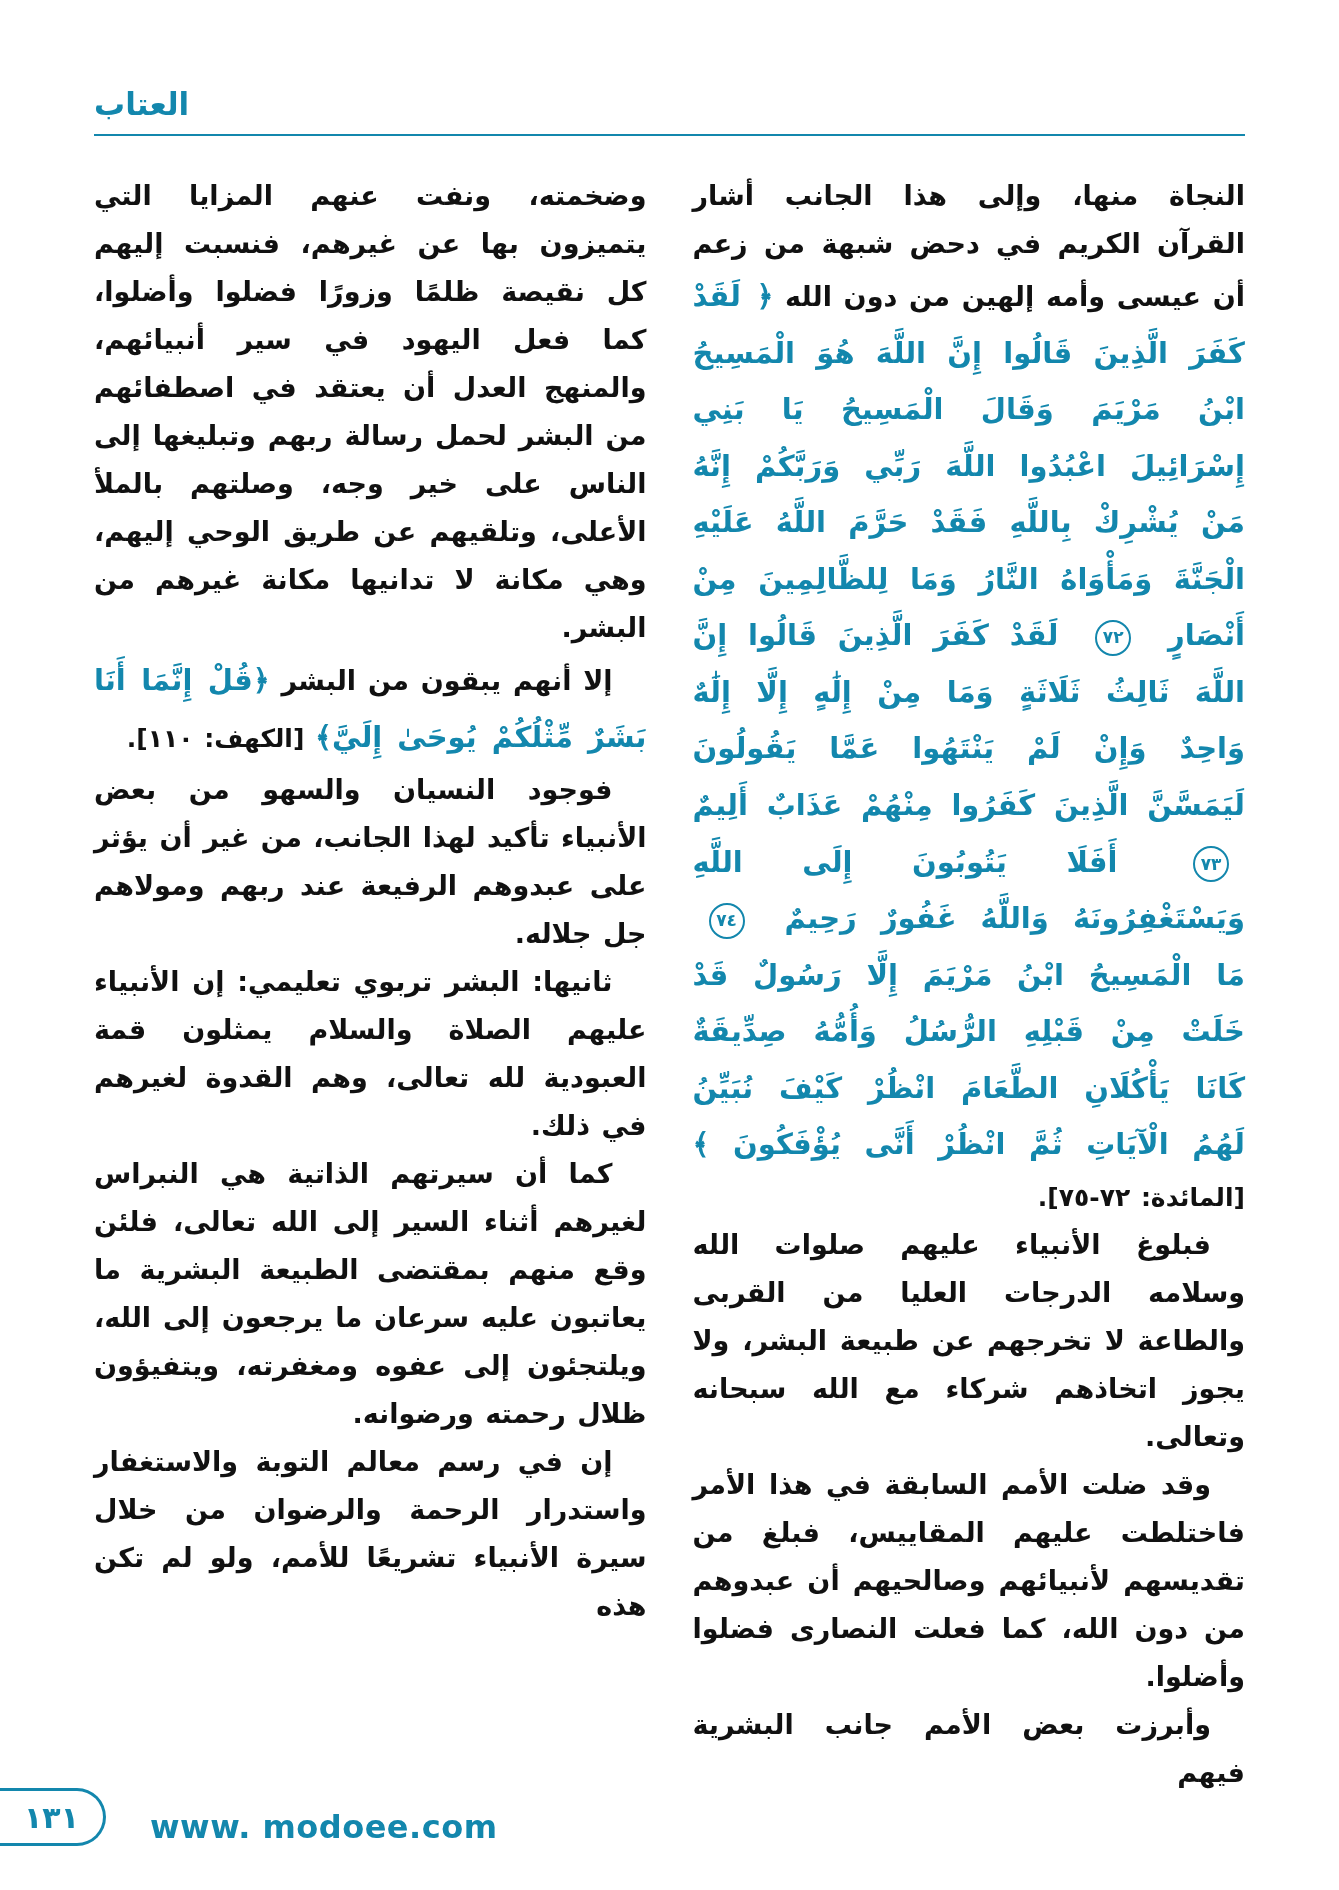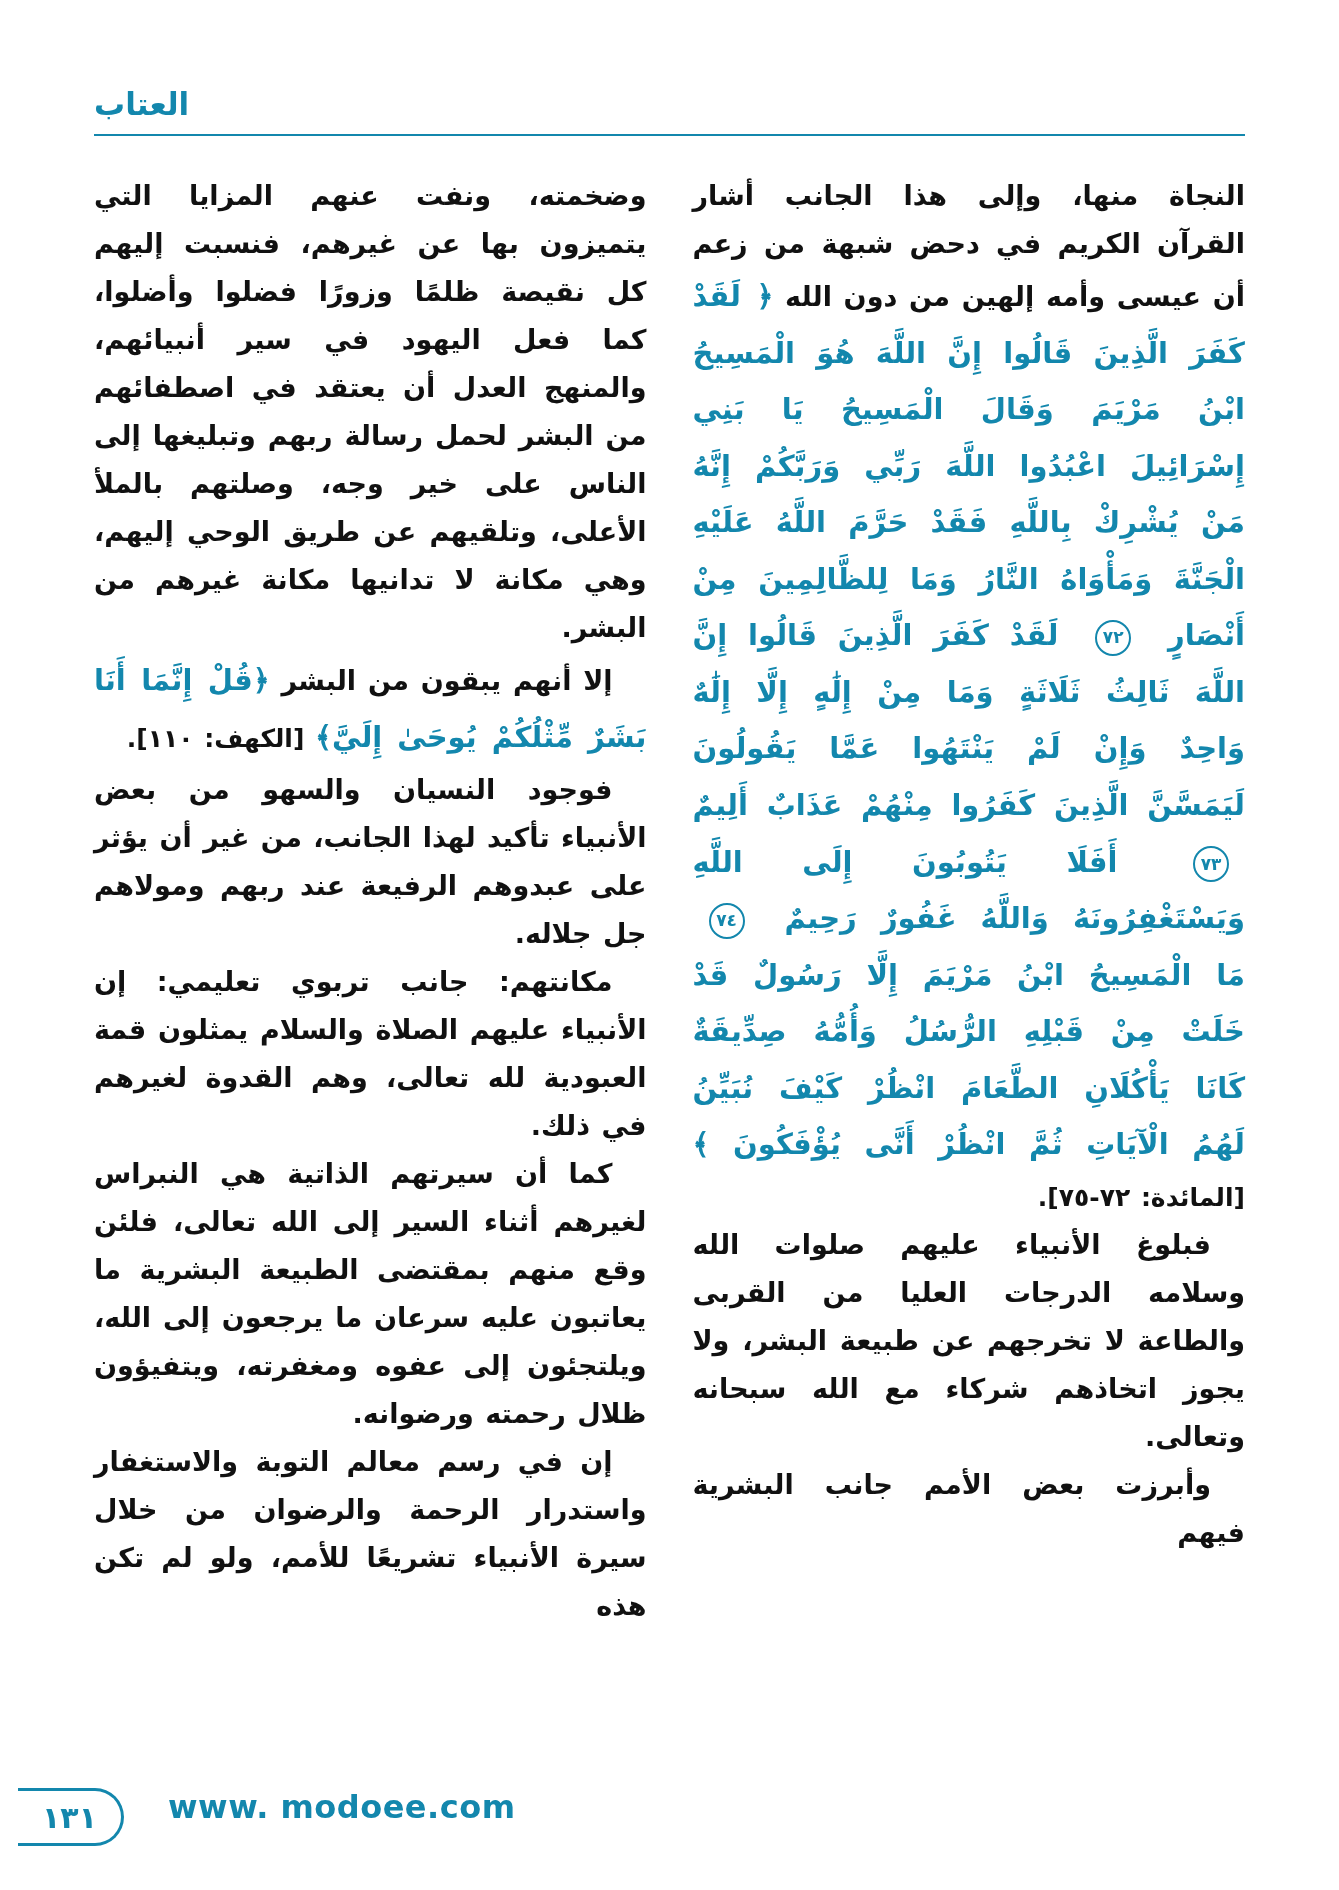--- a/index.html
+++ b/index.html
@@ -70,22 +70,22 @@
     align-items:center;justify-content:center;
     color:var(--accent);
     font-size:17px;font-weight:700;
     margin:0 16px;
     vertical-align:middle;
     line-height:1;
   }
   
   .footer{
     position:absolute;
-    left:18px;bottom:44px;
-    display:flex;align-items:flex-start;
+    left:0;bottom:44px;
+    display:flex;align-items:flex-end;
     direction:ltr;
   }
   .page-tab{
     width:106px;height:58px;
     border:3px solid var(--accent);
     border-left:none;
     border-radius:0 29px 29px 0;
     display:flex;align-items:center;justify-content:center;
     color:var(--accent);
     font-size:30px;font-weight:700;
@@ -105,27 +105,28 @@
 
   <div class="header">
     <span class="header-title">العتاب</span>
     <div class="header-rule"></div>
   </div>
 
   <div class="columns">
     <div class="col">
         <p class="para"><span class="run run-text">النجاة منها، وإلى هذا الجانب أشار القرآن الكريم في دحض شبهة من زعم أن عيسى وأمه إلهين من دون الله </span><span class="run run-quran">﴿ لَقَدْ كَفَرَ الَّذِينَ قَالُوا إِنَّ اللَّهَ هُوَ الْمَسِيحُ ابْنُ مَرْيَمَ وَقَالَ الْمَسِيحُ يَا بَنِي إِسْرَائِيلَ اعْبُدُوا اللَّهَ رَبِّي وَرَبَّكُمْ إِنَّهُ مَنْ يُشْرِكْ بِاللَّهِ فَقَدْ حَرَّمَ اللَّهُ عَلَيْهِ الْجَنَّةَ وَمَأْوَاهُ النَّارُ وَمَا لِلظَّالِمِينَ مِنْ أَنْصَارٍ </span><span class="run run-ayah">٧٢</span><span class="run run-quran"> لَقَدْ كَفَرَ الَّذِينَ قَالُوا إِنَّ اللَّهَ ثَالِثُ ثَلَاثَةٍ وَمَا مِنْ إِلَٰهٍ إِلَّا إِلَٰهٌ وَاحِدٌ وَإِنْ لَمْ يَنْتَهُوا عَمَّا يَقُولُونَ لَيَمَسَّنَّ الَّذِينَ كَفَرُوا مِنْهُمْ عَذَابٌ أَلِيمٌ </span><span class="run run-ayah">٧٣</span><span class="run run-quran"> أَفَلَا يَتُوبُونَ إِلَى اللَّهِ وَيَسْتَغْفِرُونَهُ وَاللَّهُ غَفُورٌ رَحِيمٌ </span><span class="run run-ayah">٧٤</span><span class="run run-quran"> مَا الْمَسِيحُ ابْنُ مَرْيَمَ إِلَّا رَسُولٌ قَدْ خَلَتْ مِنْ قَبْلِهِ الرُّسُلُ وَأُمُّهُ صِدِّيقَةٌ كَانَا يَأْكُلَانِ الطَّعَامَ انْظُرْ كَيْفَ نُبَيِّنُ لَهُمُ الْآيَاتِ ثُمَّ انْظُرْ أَنَّى يُؤْفَكُونَ ﴾</span><span class="run run-ref"> [المائدة: ٧٢-٧٥].</span></p>
         <p class="para indent"><span class="run run-text">فبلوغ الأنبياء عليهم صلوات الله وسلامه الدرجات العليا من القربى والطاعة لا تخرجهم عن طبيعة البشر، ولا يجوز اتخاذهم شركاء مع الله سبحانه وتعالى.</span></p>
+        <p class="para indent"><span class="run run-text">وقد ضلت الأمم السابقة في هذا الأمر فاختلطت عليهم المقاييس، فبلغ من تقديسهم لأنبيائهم وصالحيهم أن عبدوهم من دون الله، كما فعلت النصارى فضلوا وأضلوا.</span></p>
         <p class="para indent"><span class="run run-text">وأبرزت بعض الأمم جانب البشرية فيهم</span></p>
       </div>
     <div class="col">
         <p class="para"><span class="run run-text">وضخمته، ونفت عنهم المزايا التي يتميزون بها عن غيرهم، فنسبت إليهم كل نقيصة ظلمًا وزورًا فضلوا وأضلوا، كما فعل اليهود في سير أنبيائهم، والمنهج العدل أن يعتقد في اصطفائهم من البشر لحمل رسالة ربهم وتبليغها إلى الناس على خير وجه، وصلتهم بالملأ الأعلى، وتلقيهم عن طريق الوحي إليهم، وهي مكانة لا تدانيها مكانة غيرهم من البشر.</span></p>
         <p class="para indent"><span class="run run-text">إلا أنهم يبقون من البشر </span><span class="run run-quran">﴿قُلْ إِنَّمَا أَنَا بَشَرٌ مِّثْلُكُمْ يُوحَىٰ إِلَيَّ﴾</span><span class="run run-ref"> [الكهف: ١١٠].</span></p>
         <p class="para indent"><span class="run run-text">فوجود النسيان والسهو من بعض الأنبياء تأكيد لهذا الجانب، من غير أن يؤثر على عبدوهم الرفيعة عند ربهم ومولاهم جل جلاله.</span></p>
-        <p class="para indent"><span class="run run-text">مكانتهم: جانب تربوي تعليمي: إن الأنبياء عليهم الصلاة والسلام يمثلون قمة العبودية لله تعالى، وهم القدوة لغيرهم في ذلك.</span></p>
+        <p class="para indent"><span class="run run-text">ثانيها: البشر تربوي تعليمي: إن الأنبياء عليهم الصلاة والسلام يمثلون قمة العبودية لله تعالى، وهم القدوة لغيرهم في ذلك.</span></p>
         <p class="para indent"><span class="run run-text">كما أن سيرتهم الذاتية هي النبراس لغيرهم أثناء السير إلى الله تعالى، فلئن وقع منهم بمقتضى الطبيعة البشرية ما يعاتبون عليه سرعان ما يرجعون إلى الله، ويلتجئون إلى عفوه ومغفرته، ويتفيؤون ظلال رحمته ورضوانه.</span></p>
         <p class="para indent"><span class="run run-text">إن في رسم معالم التوبة والاستغفار واستدرار الرحمة والرضوان من خلال سيرة الأنبياء تشريعًا للأمم، ولو لم تكن هذه</span></p>
       </div>
   </div>
 
 </div>
 
 <div class="footer">
   <div class="page-tab">
     <span>١٣١</span>

